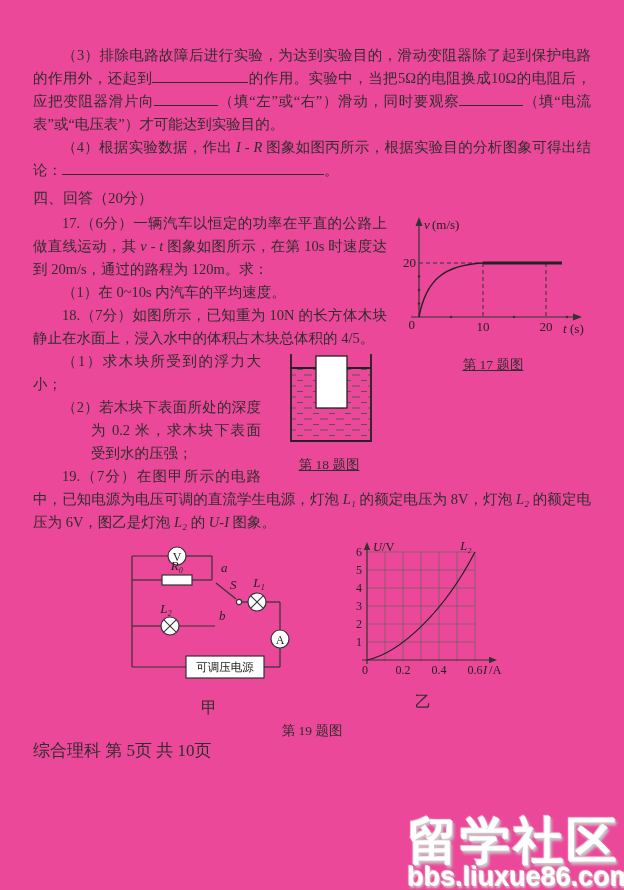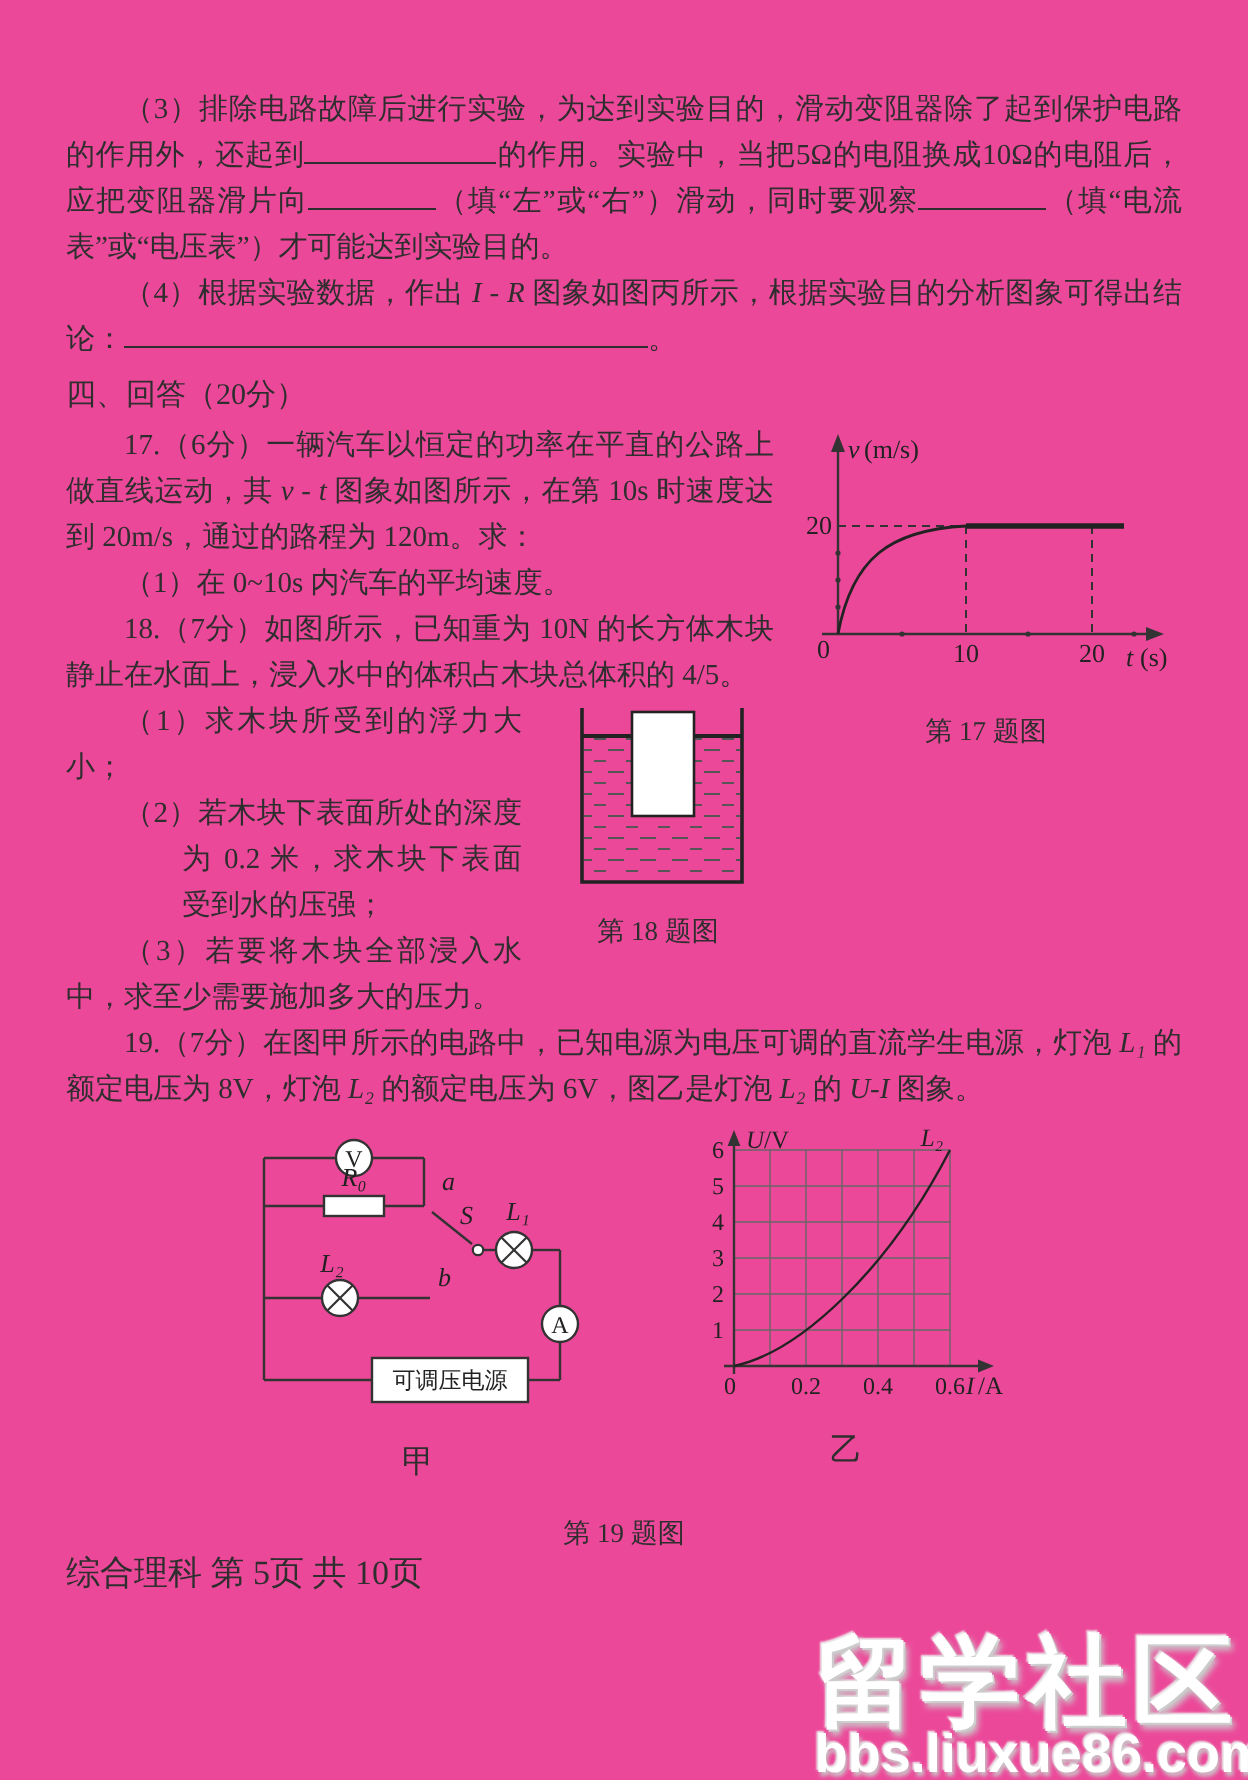--- a/index.html
+++ b/index.html
@@ -16,25 +16,25 @@
   i.var { }
   .blank { display:inline-block; border-bottom:1px solid #2e2e2e; height:13px; vertical-align:baseline; }
   .blank-md { width:96px; }
   .blank-sm { width:64px; }
   .blank-xl { width:262px; }
   sup { font-size:9px; line-height:0; }
   figure { margin:0; }
   .fig-right { float:right; text-align:center; }
   .fig17 { width:196px; margin:2px 0 2px 8px; }
   .fig18 { width:116px; margin:0 0 2px 10px; }
-  .figcap { font-size:13.5px; line-height:19px; text-align:center; display:block; }
+  .figcap { font-size:13.5px; line-height:19px; text-align:center; display:block;text-decoration:underline; }
   .figrow { display:flex; justify-content:center; align-items:flex-start; gap:44px; margin-top:6px; clear:both; }
   .figcol { text-align:center; }
   .figcol .figcap-big { font-size:16px; line-height:22px; margin-top:4px; display:block; }
-  .caption19 { text-align:center; font-size:13.5px; line-height:20px; margin-top:14px; clear:both; }
+  .caption19 { text-align:center; font-size:13.5px; line-height:20px; margin-top:2px; clear:both; }
   .footer { text-align:left; font-size:17px; line-height:20px; }
   svg text { font-family:"Liberation Serif","DejaVu Serif",serif; fill:#222; }
   .watermark {
     position:absolute; right:-10px; bottom:0; z-index:5; text-align:left;
     color:#ffffff; font-family:"Liberation Sans","DejaVu Sans",sans-serif; font-weight:bold;
   }
   .wm-title { font-size:50px; line-height:46px; letter-spacing:3px;
     text-shadow:2px 3px 3px #c9c9c9, -1px -1px 1px #eeeeee, 1px 1px 0 #dddddd; }
   .wm-url { font-size:27px; line-height:26px;
     text-shadow:1px 2px 2px #c9c9c9, -1px -1px 1px #eeeeee; }
@@ -105,21 +105,20 @@
           </defs>
           <rect x="21" y="19" width="78" height="71" fill="url(#wd)"></rect>
           <path d="M20,4 L20,91 L100,91 L100,4" fill="none" stroke="#222" stroke-width="1.8"></path>
           <line x1="20" y1="18" x2="100" y2="18" stroke="#222" stroke-width="2"></line>
           <rect x="45" y="6" width="31" height="52" fill="#ffffff" stroke="#222" stroke-width="1.3"></rect>
         </svg>
         <figcaption class="figcap">第 18 题图</figcaption>
       </figure>
       <p class="para">（1）求木块所受到的浮力大小；</p>
       <p class="para hang">（2）若木块下表面所处的深度为 0.2 米，求木块下表面受到水的压强；</p>
-      <p class="para">（3）若要将木块全部浸入水中，求至少需要施加多大的压力。</p>
     </div>
 
     <div class="q-block">
       <p class="para"><span>19.（7分）在图甲所示的电路中，已知电源为电压可调的直流学生电源，灯泡 </span><i class="var">L₁</i><span> 的额定电压为 8V，灯泡 </span><i class="var">L₂</i><span> 的额定电压为 6V，图乙是灯泡 </span><i class="var">L₂</i><span> 的 </span><i class="var">U-I</i><span> 图象。</span></p>
 
       <div class="figrow">
 
         <div class="figcol">
           <svg width="178" height="146" viewBox="0 0 178 146">
             <g stroke="#333" stroke-width="1.2" fill="none">

